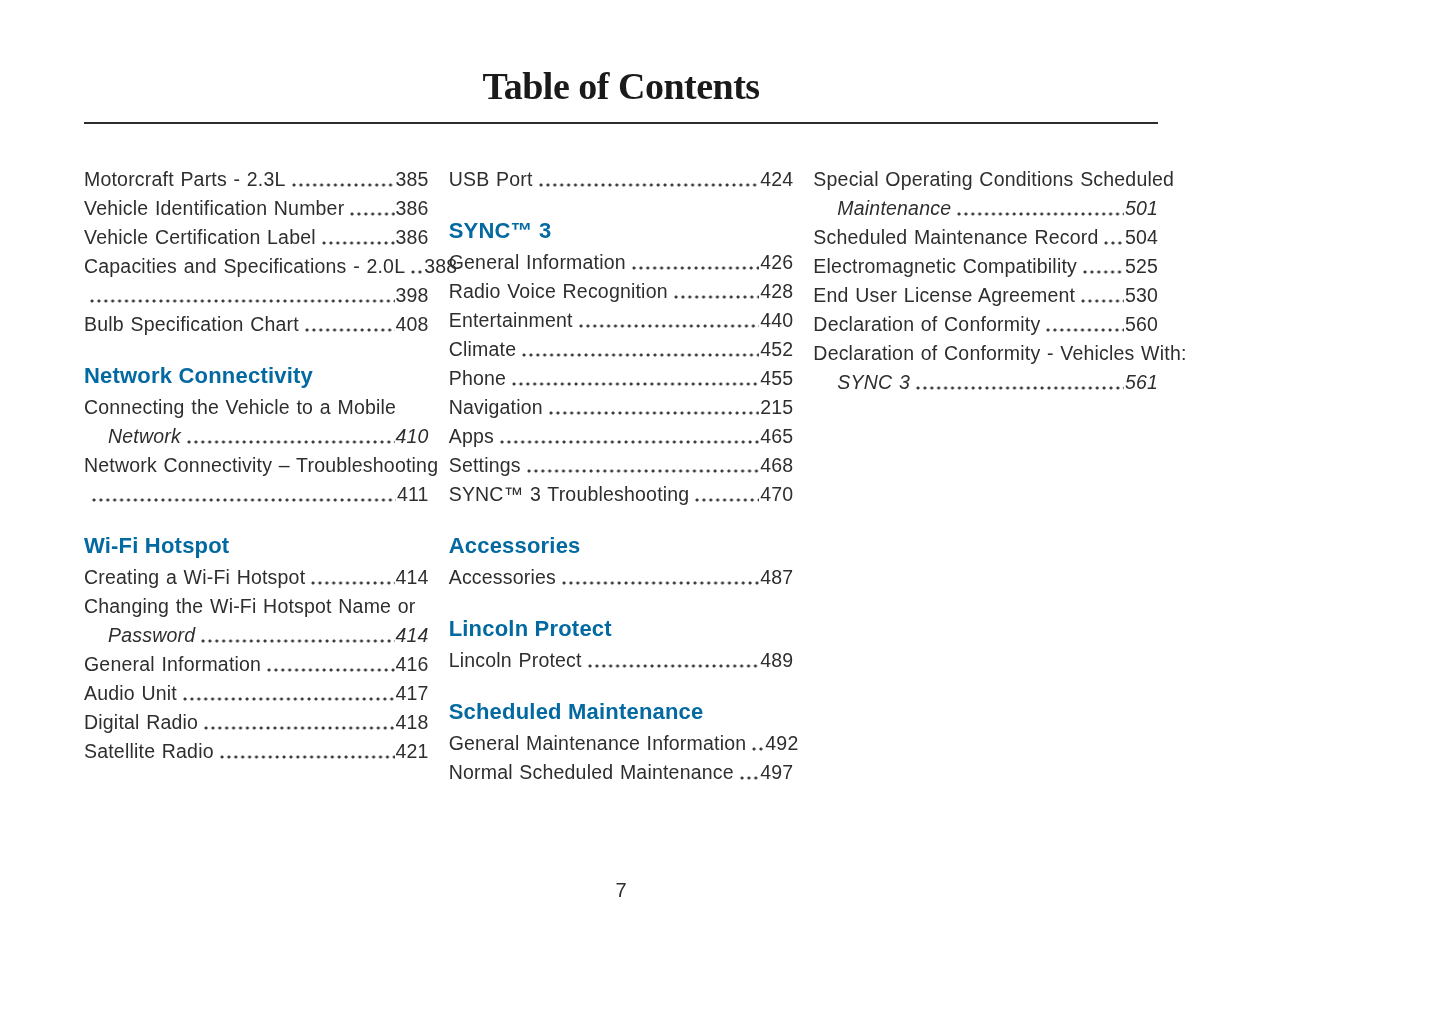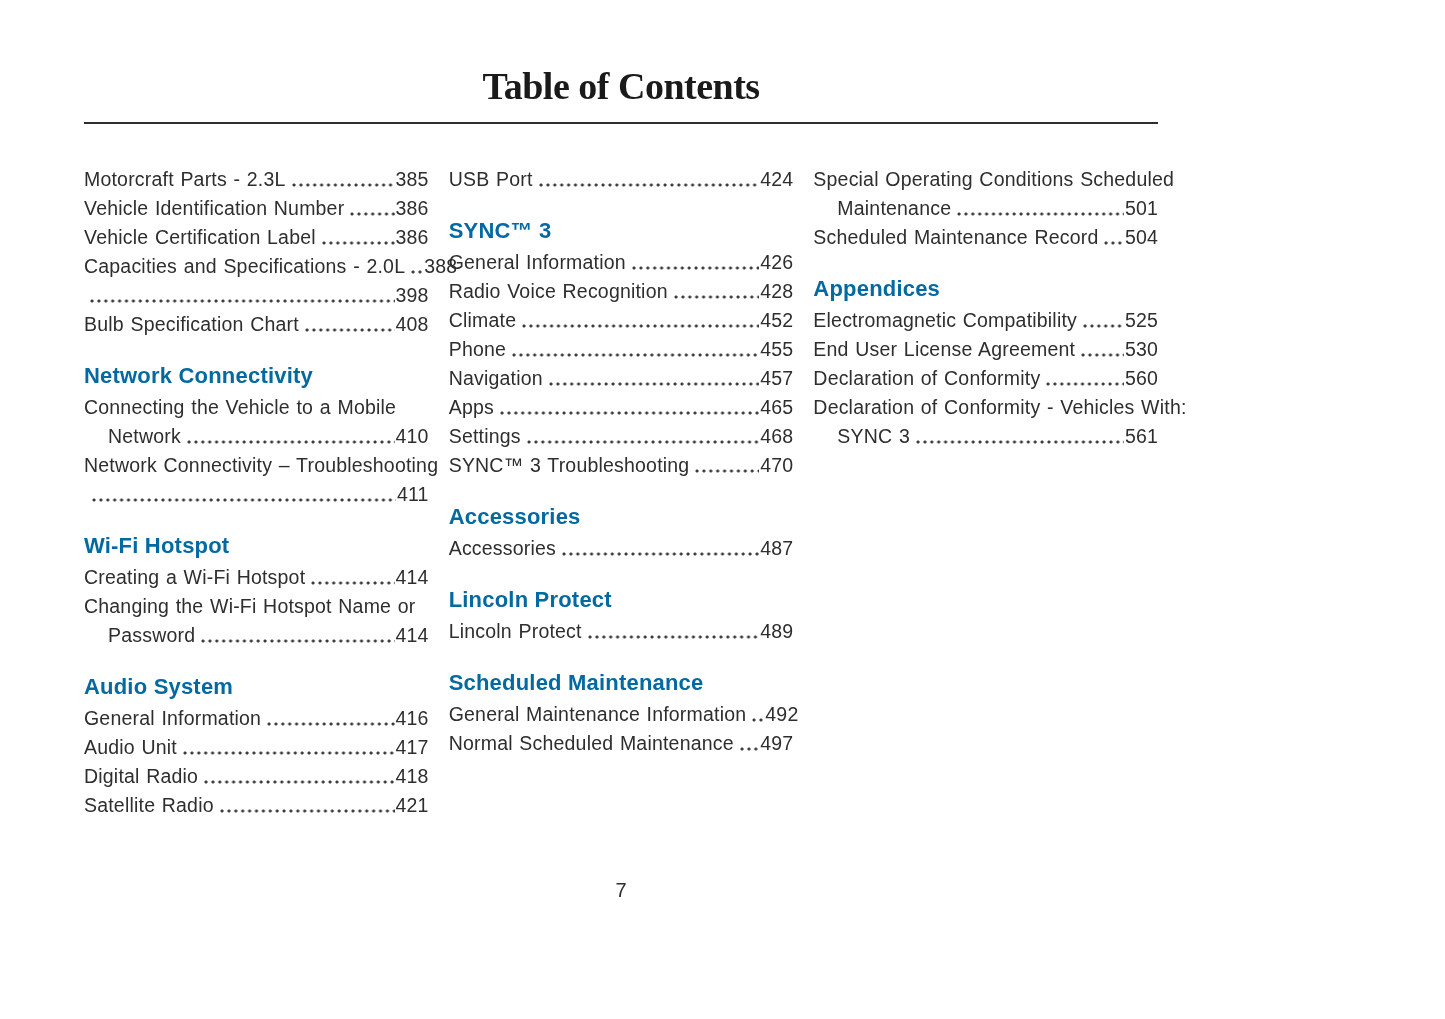--- a/index.html
+++ b/index.html
@@ -54,21 +54,21 @@
     line-height: 29px;
     color: #2e2e2e;
     letter-spacing: 0.2px;
     word-spacing: 1px;
   }
   .line {
     display: flex;
     align-items: baseline;
     white-space: nowrap;
   }
-  .line.cont { padding-left: 24px; }
+  .line.cont { padding-left: 24px; font-style: italic; }
   .line.cont-dots { padding-left: 2px; }
   .txt { flex: 0 0 auto; }
   .dots {
     flex: 1 1 auto;
     min-width: 12px;
     align-self: flex-end;
     height: 4px;
     margin: 0 1px 0 6px;
     transform: translateY(-7px);
     background-image: radial-gradient(circle at 2px 2px, #3a3a3a 1.35px, transparent 1.75px);
@@ -177,21 +177,20 @@
               <span class="txt">Changing the Wi-Fi Hotspot Name or</span>
             </div>
             <div class="line cont">
               <span class="txt">Password</span>
               <span class="dots"></span>
               <span class="pg">414</span>
             </div>
           </div>
         </div>
         <div class="block">
-          <div class="heading">Audio System</div>
           <div class="entry">
             <div class="line">
               <span class="txt">General Information</span>
               <span class="dots"></span>
               <span class="pg">416</span>
             </div>
           </div>
           <div class="entry">
             <div class="line">
               <span class="txt">Audio Unit</span>
@@ -236,37 +235,44 @@
           </div>
           <div class="entry">
             <div class="line">
               <span class="txt">Radio Voice Recognition</span>
               <span class="dots"></span>
               <span class="pg">428</span>
             </div>
           </div>
           <div class="entry">
             <div class="line">
+              <span class="txt">Entertainment</span>
+              <span class="dots"></span>
+              <span class="pg">440</span>
+            </div>
+          </div>
+          <div class="entry">
+            <div class="line">
               <span class="txt">Climate</span>
               <span class="dots"></span>
               <span class="pg">452</span>
             </div>
           </div>
           <div class="entry">
             <div class="line">
               <span class="txt">Phone</span>
               <span class="dots"></span>
               <span class="pg">455</span>
             </div>
           </div>
           <div class="entry">
             <div class="line">
               <span class="txt">Navigation</span>
               <span class="dots"></span>
-              <span class="pg">457</span>
+              <span class="pg">215</span>
             </div>
           </div>
           <div class="entry">
             <div class="line">
               <span class="txt">Apps</span>
               <span class="dots"></span>
               <span class="pg">465</span>
             </div>
           </div>
           <div class="entry">
@@ -336,21 +342,20 @@
           </div>
           <div class="entry">
             <div class="line">
               <span class="txt">Scheduled Maintenance Record</span>
               <span class="dots"></span>
               <span class="pg">504</span>
             </div>
           </div>
         </div>
         <div class="block">
-          <div class="heading">Appendices</div>
           <div class="entry">
             <div class="line">
               <span class="txt">Electromagnetic Compatibility</span>
               <span class="dots"></span>
               <span class="pg">525</span>
             </div>
           </div>
           <div class="entry">
             <div class="line">
               <span class="txt">End User License Agreement</span>

